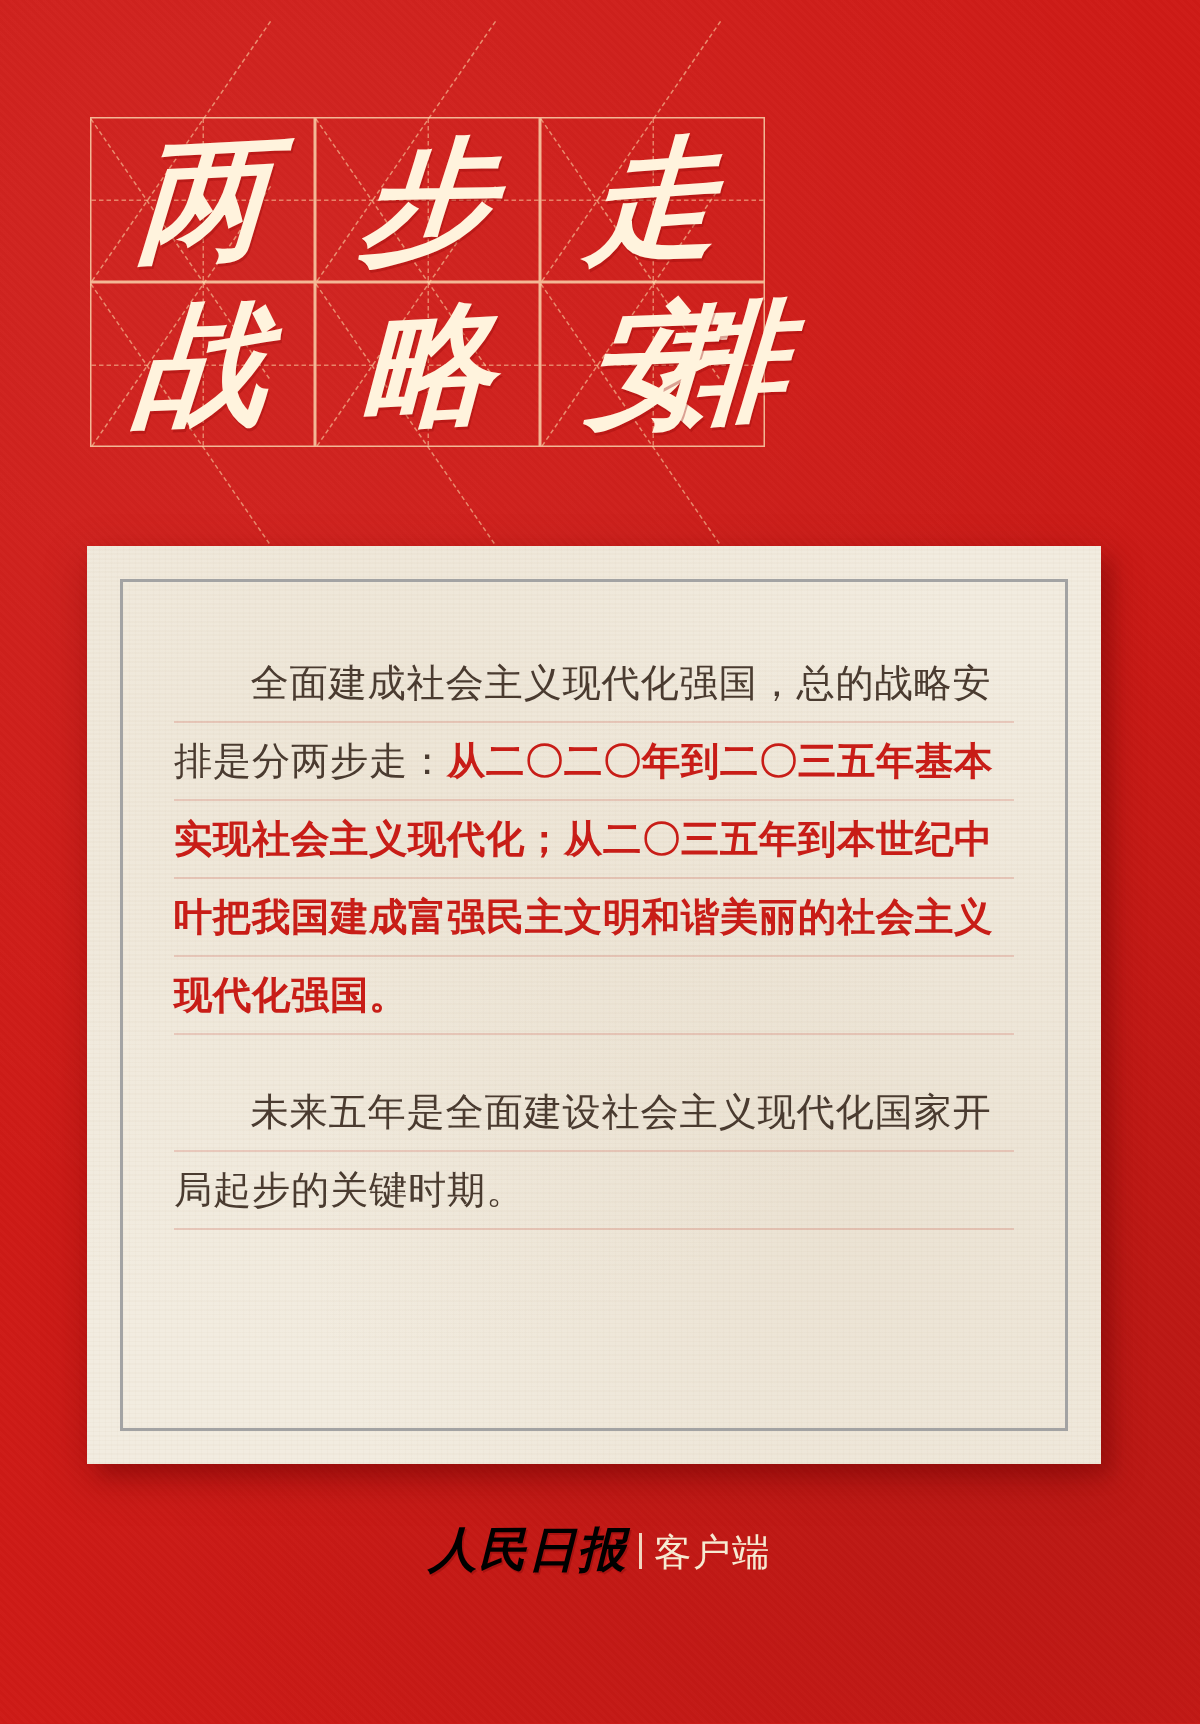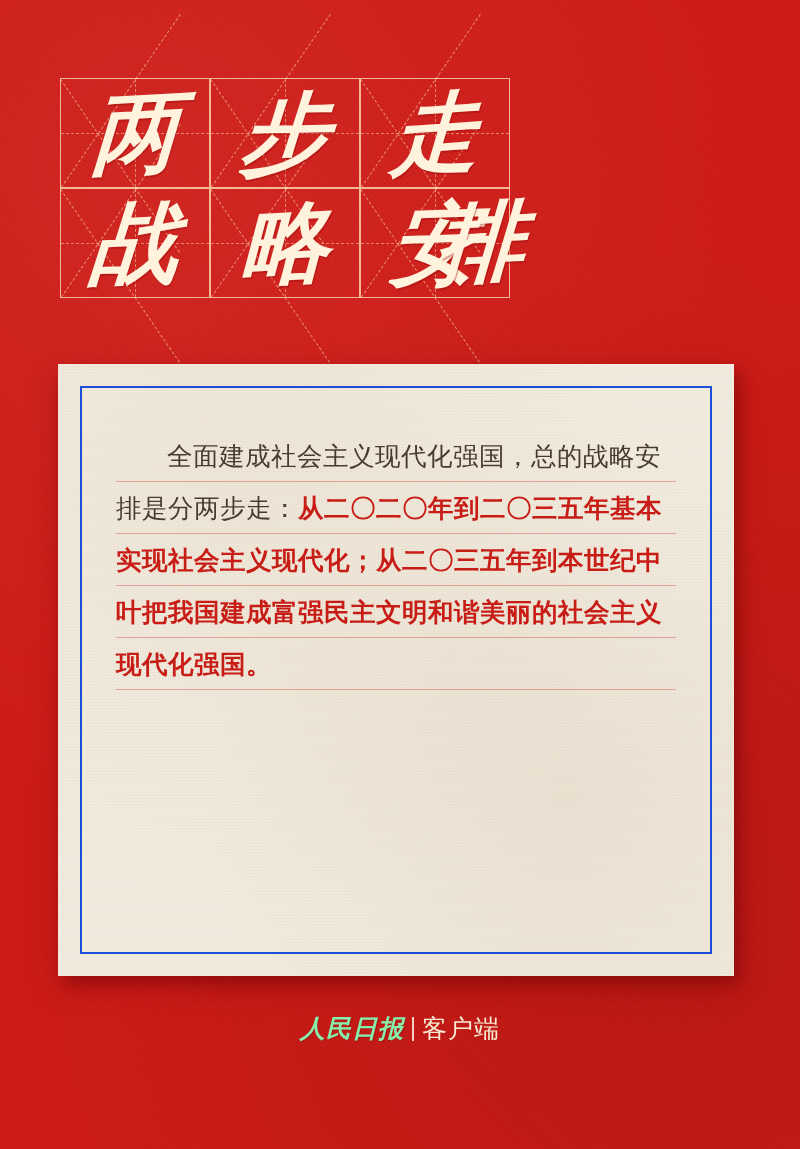--- a/index.html
+++ b/index.html
@@ -129,21 +129,21 @@
     background:
       radial-gradient(circle at 30% 25%, rgba(196,170,130,0.10), rgba(0,0,0,0) 60%),
       radial-gradient(circle at 75% 70%, rgba(180,150,110,0.12), rgba(0,0,0,0) 55%),
       repeating-linear-gradient(0deg, rgba(160,130,90,0.035) 0 1px, rgba(0,0,0,0) 1px 3px),
       repeating-linear-gradient(90deg, rgba(160,130,90,0.03) 0 1px, rgba(0,0,0,0) 1px 4px);
     pointer-events: none;
   }
   .card-inner {
     position: relative;
     height: 100%;
-    border: 2px solid #1d4ed8;
+    border: 2px solid #a3a3a3;
     box-sizing: border-box;
     padding: 42px 34px 34px 34px;
     z-index: 2;
   }
   .para {
     font-family: "DejaVu Sans", sans-serif;
     font-size: 25.5px;
     line-height: 52px;
     color: #4a3b30;
     text-indent: 2em;
@@ -168,24 +168,24 @@
     left: 0;
     right: 0;
     top: 1012px;
     display: flex;
     align-items: center;
     justify-content: center;
     gap: 8px;
   }
   .footer-brand {
     font-family: Liberation Sans, sans-serif;
-    font-size: 25px;
+    font-size: 32px;
     font-weight: bold;
     font-style: italic;
-    color: #86efac;
+    color: #000000;
     letter-spacing: 1px;
     text-shadow: 1px 1px 0 rgba(130,8,8,0.4);
   }
   .footer-divider {
     width: 2px;
     height: 24px;
     background: #f6ead2;
     opacity: 0.9;
   }
   .footer-sub {
@@ -239,20 +239,21 @@
 
 <div style="position:absolute; left:420px; top:188px; width:120px; height:110px; display:flex; align-items:center; justify-content:center;">
   <span style="color:#fff3dd; font-family:'DejaVu Serif', serif; font-size:88px; font-weight:bold; font-style:italic; transform:skewX(-6deg) rotate(-3deg); text-shadow:1px 2px 0 rgba(150,10,10,0.35);">排</span>
 </div>
 
 <div class="card-shadow"></div>
 
 <div class="card">
   <div class="card-inner">
     <p class="para"><span>全面建成社会主义现代化强国，总的战略安排是分两步走：</span><span class="hl">从二〇二〇年到二〇三五年基本实现社会主义现代化；从二〇三五年到本世纪中叶把我国建成富强民主文明和谐美丽的社会主义现代化强国。</span></p>
+    <p class="para second">未来五年是全面建设社会主义现代化国家开局起步的关键时期。</p>
   </div>
 </div>
 
 <div class="footer">
   <span class="footer-brand">人民日报</span>
   <span class="footer-divider"></span>
   <span class="footer-sub">客户端</span>
 </div>
 
 </body></html>

